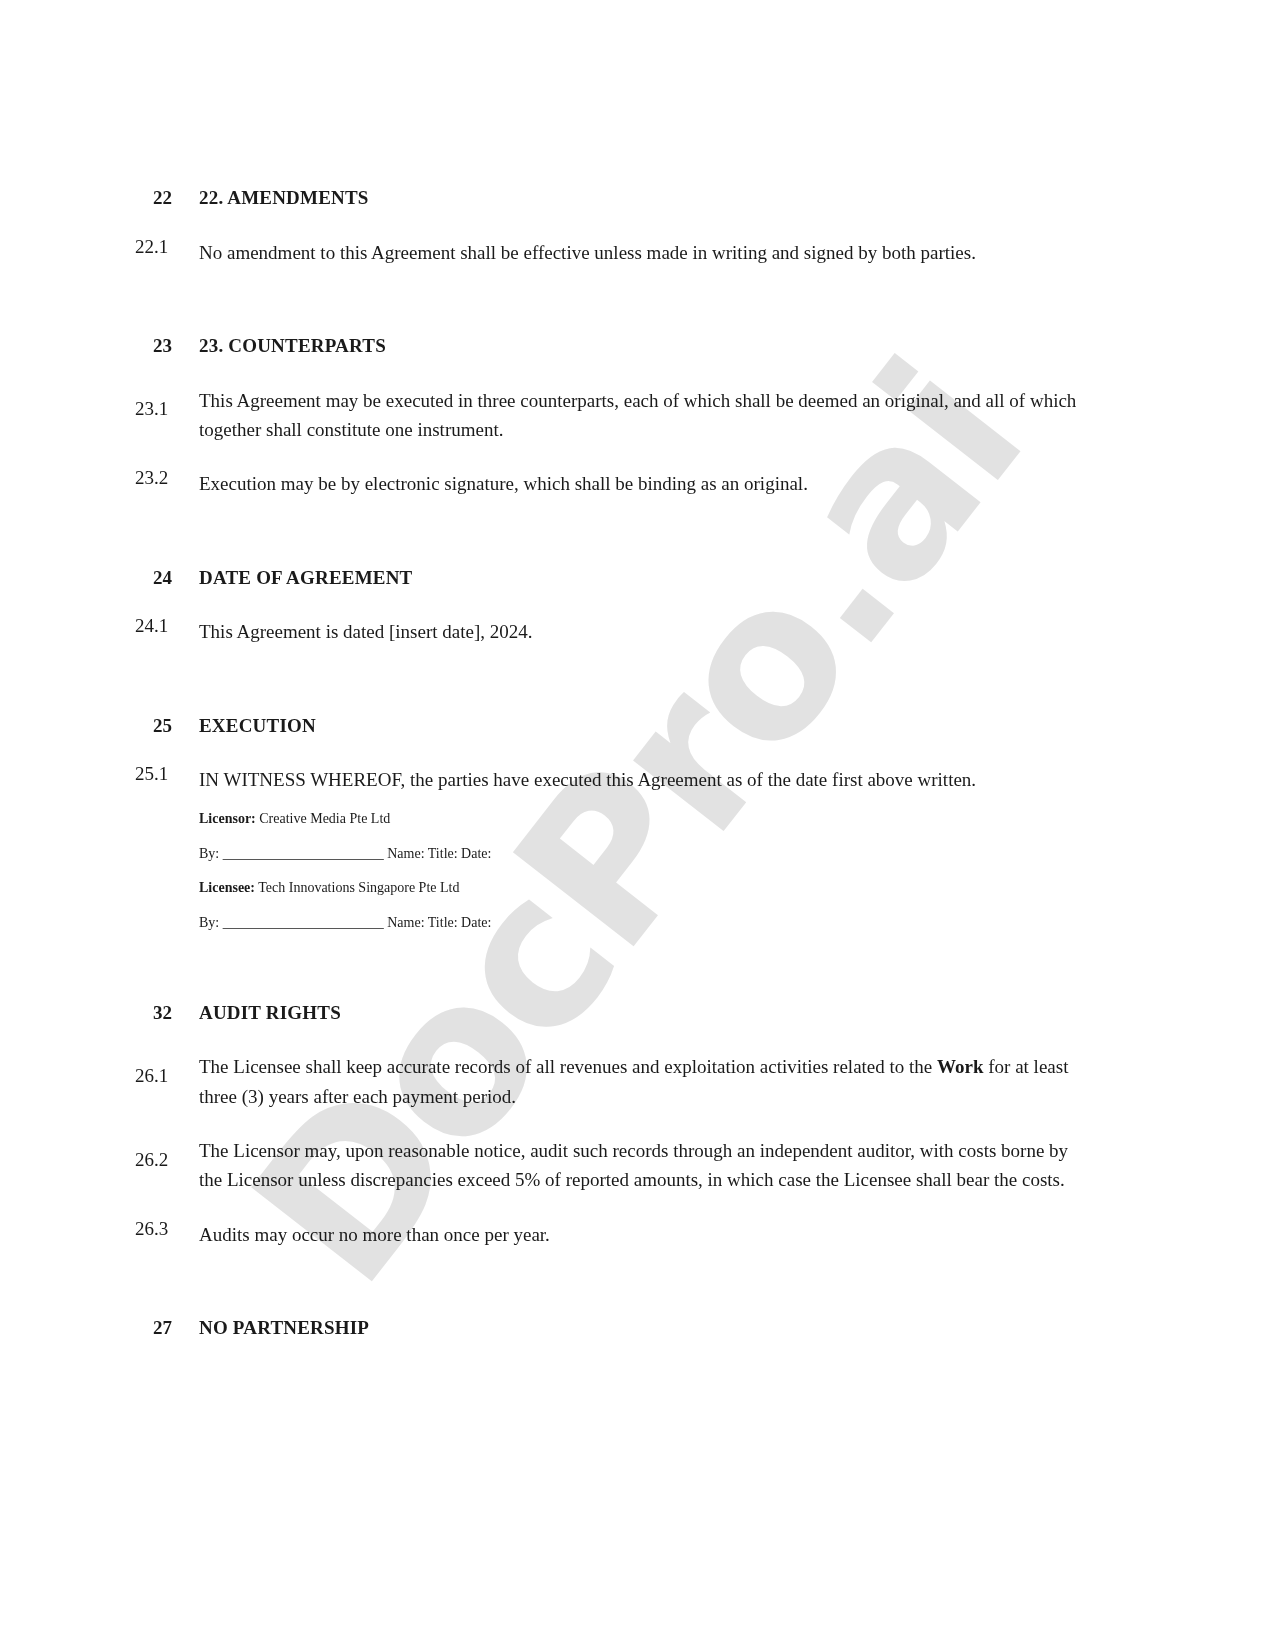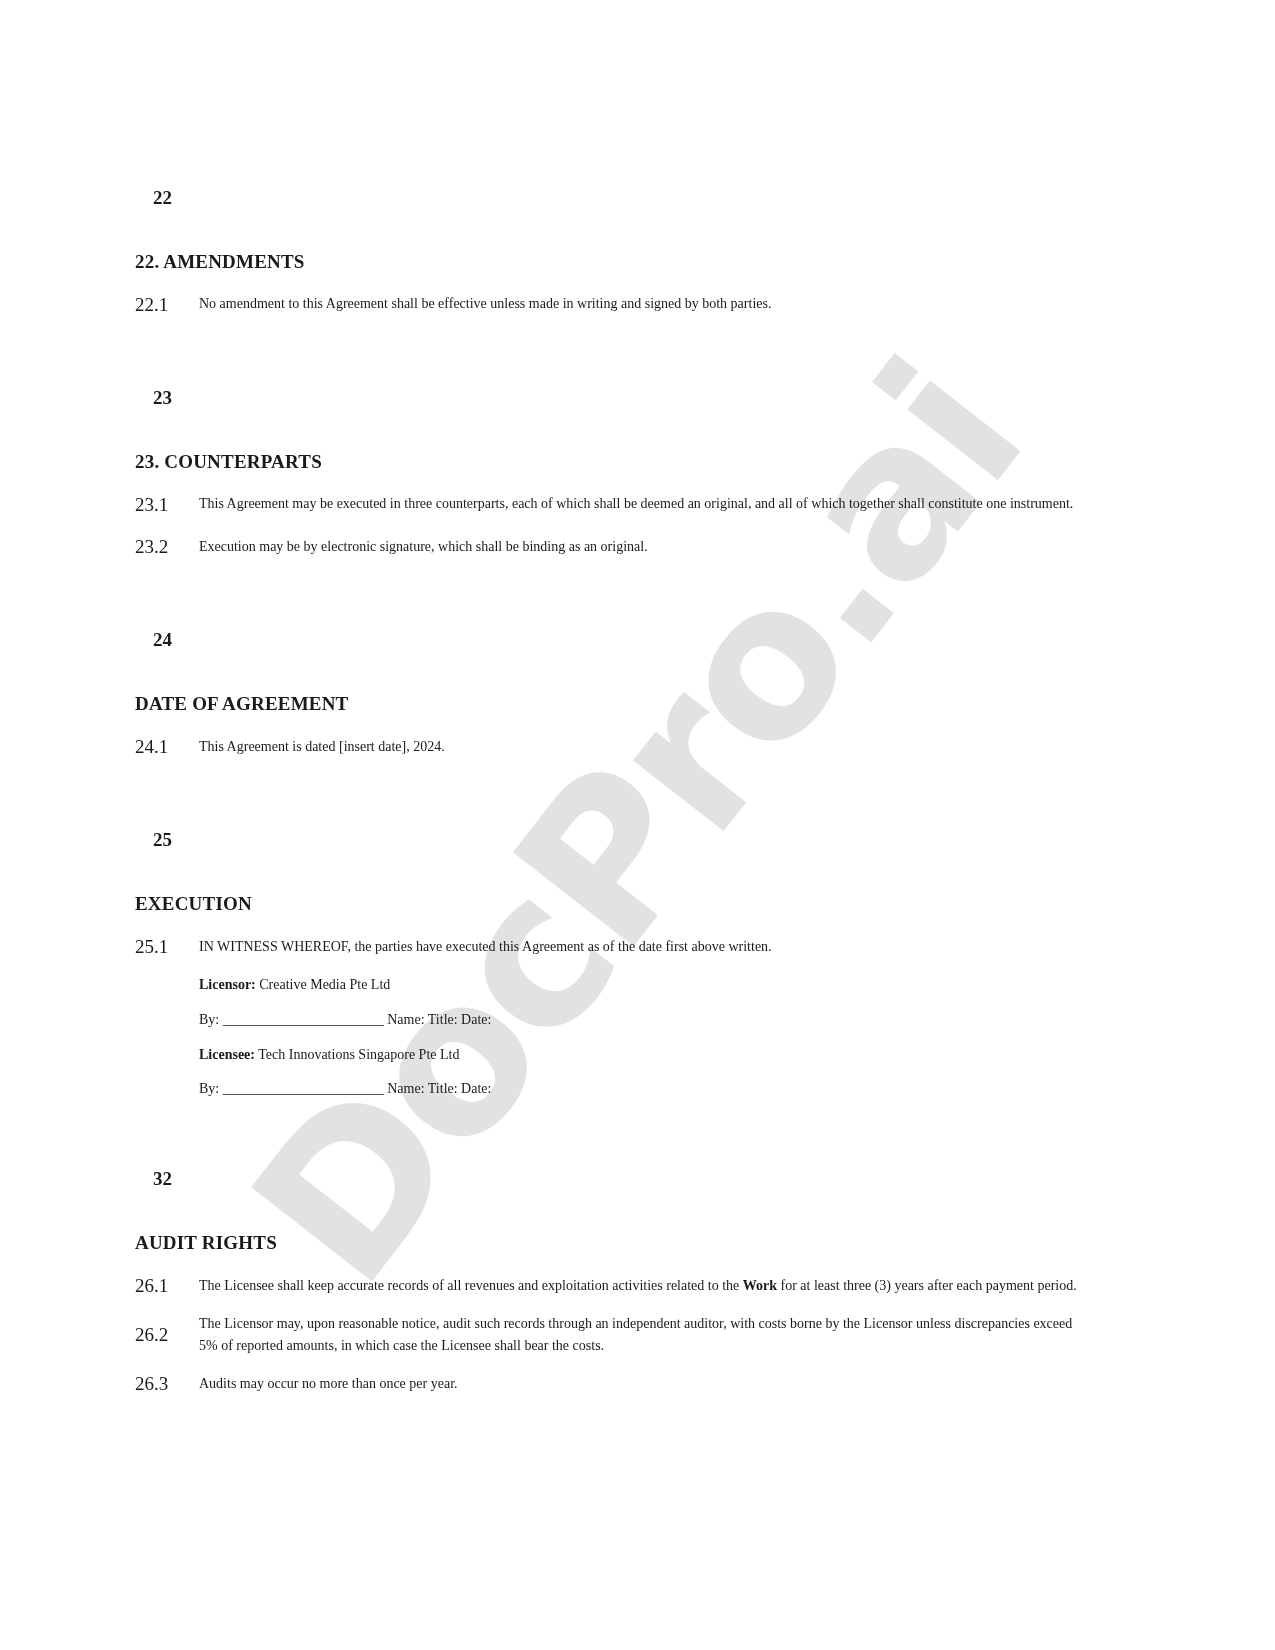--- a/index.html
+++ b/index.html
@@ -49,21 +49,20 @@
     line-height: 1;
     user-select: none;
   }
 
   
   .sec {
     display: flex;
     align-items: flex-start;
     margin-top: 34px;
     margin-bottom: 14px;
-    flex-direction: column;
   }
   .sec .num {
     width: 64px;
     flex: 0 0 64px;
     text-align: left;
     padding-left: 18px;
     font-weight: bold;
     font-size: 19px;
     line-height: 1.45;
     box-sizing: border-box;
@@ -83,23 +82,24 @@
     margin-bottom: 13px;
   }
   .clause .num {
     width: 64px;
     flex: 0 0 64px;
     text-align: left;
     font-size: 19px;
     line-height: 1.55;
   }
   .clause .body {
-    font-size: 14px;
+    font-size: 19px;
     line-height: 1.55;
     flex: 1;
+    margin-top: 12px;
   }
 
   
   .subline {
     margin: 0 0 13px 64px;
     font-size: 14px;
     line-height: 1.55;
   }
   .subline b { font-weight: bold; }
   .gap-md { height: 18px; }
@@ -187,15 +187,19 @@
       <div class="num">26.2</div>
       <div class="body">The Licensor may, upon reasonable notice, audit such records through an independent auditor, with costs borne by the Licensor unless discrepancies exceed 5% of reported amounts, in which case the Licensee shall bear the costs.</div>
     </div>
     <div class="clause">
       <div class="num">26.3</div>
       <div class="body">Audits may occur no more than once per year.</div>
     </div>
 
     <div class="gap-md"></div>
 
+    <div class="sec">
+      <div class="num">27</div>
+      <div class="title">NO PARTNERSHIP</div>
+    </div>
 
   </div>
 </div>
 
 </body></html>

